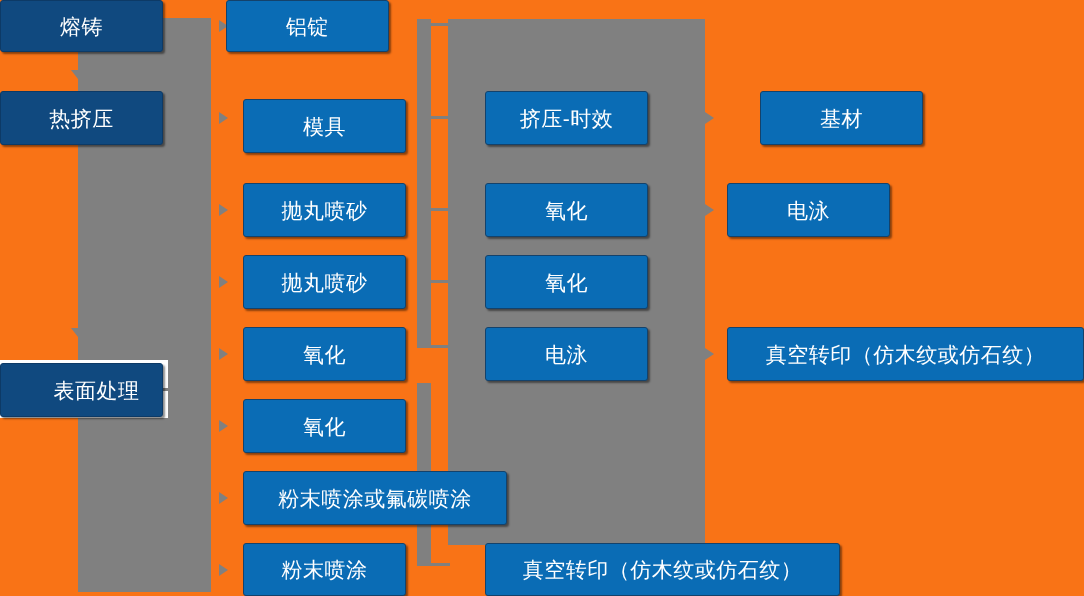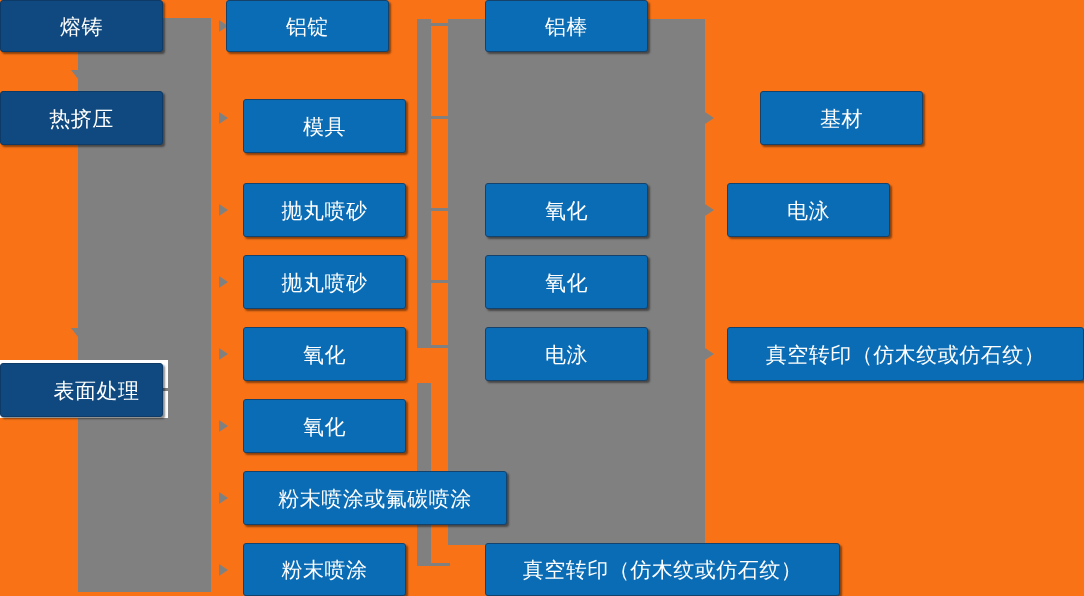--- a/index.html
+++ b/index.html
@@ -137,22 +137,22 @@
   <div class="node step" style="left:243px; top:399px; width:163px; height:54px;">
     <span>氧化</span>
   </div>
   <div class="node step" style="left:243px; top:543px; width:163px; height:53px;">
     <span>粉末喷涂</span>
   </div>
   <div class="node step wide" style="left:243px; top:471px; width:264px; height:54px;">
     <span>粉末喷涂或氟碳喷涂</span>
   </div>
 
-  <div class="node step" style="left:485px; top:0px; width:163px; height:52px;">
-    <span>铝棒</span>
+  <div class="node step" style="left:485px; top:91px; width:163px; height:54px;">
+    <span>挤压-时效</span>
   </div>
   <div class="node step" style="left:485px; top:183px; width:163px; height:54px;">
     <span>氧化</span>
   </div>
   <div class="node step" style="left:485px; top:255px; width:163px; height:54px;">
     <span>氧化</span>
   </div>
   <div class="node step" style="left:485px; top:327px; width:163px; height:54px;">
     <span>电泳</span>
   </div>

